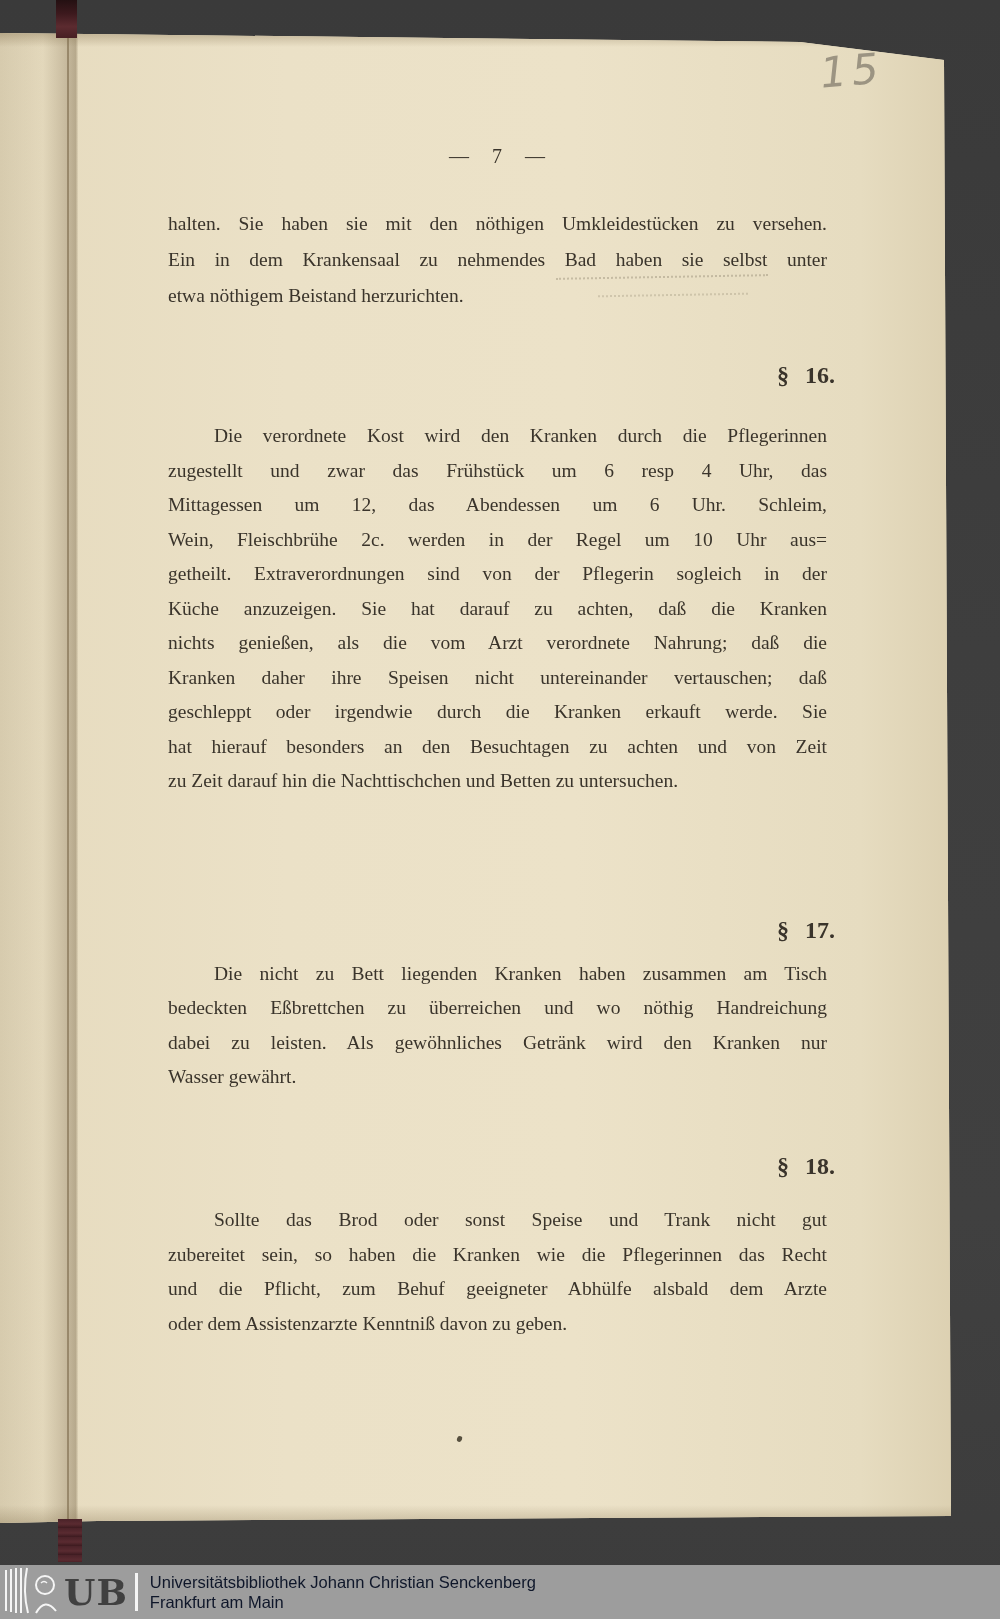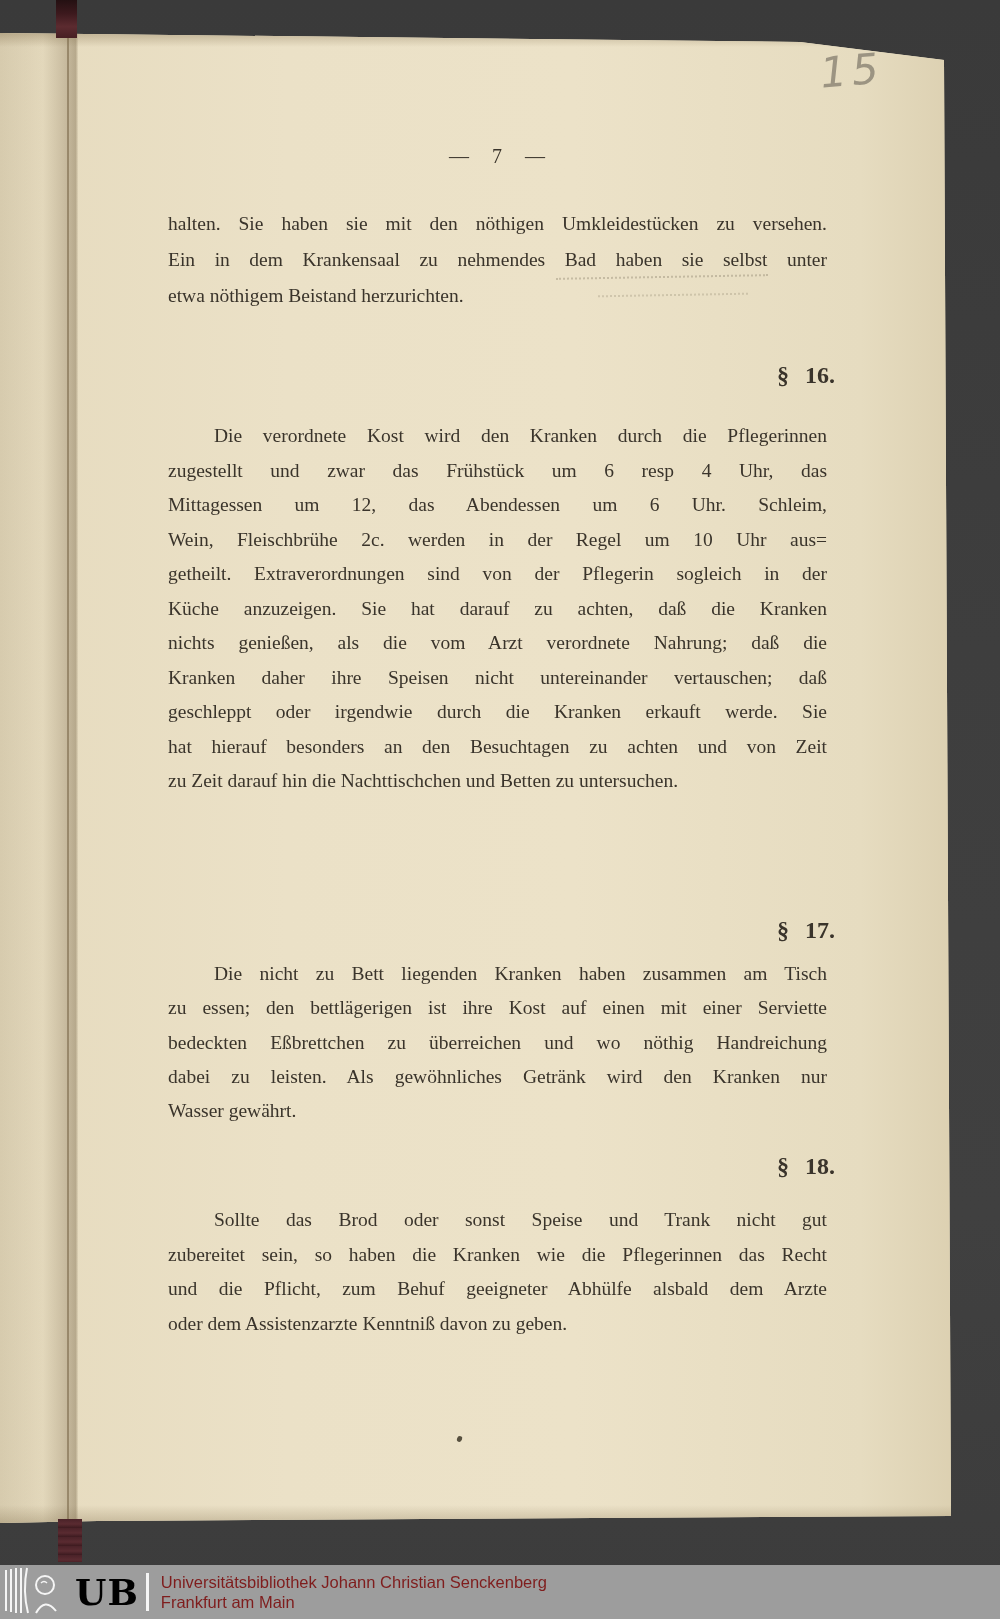--- a/index.html
+++ b/index.html
@@ -99,28 +99,28 @@
 
   
   .footer-bar {
     position:absolute; left:0; top:1565px; width:1000px; height:54px;
     background:#9d9d9d;
     display:flex; align-items:center;
   }
   .logo-mark { margin-left:3px; flex:0 0 auto; }
   .logo-ub {
     font-family:"DejaVu Serif", serif; font-weight:bold;
-    font-size:36px; line-height:36px; color:#000000; letter-spacing:1px;
-    margin-left:12px;
+    font-size:36px; line-height:36px; color:#404040; letter-spacing:1px;
+    margin-left:1px;
   }
   .logo-divider {
     width:3px; height:38px; background:#f5f5f5; margin:0 12px 0 7px; flex:0 0 auto;
   }
   .institution {
-    font-family:"Liberation Sans", sans-serif; color:#7f1d1d;
+    font-family:"Liberation Sans", sans-serif; color:#0f172a;
     font-size:16.5px; line-height:20px;
   }
 </style>
 </head>
 <body>
 
 <div class="stage">
 
   <div class="scan-bg"></div>
 
@@ -159,21 +159,20 @@
       <div class="line">nichts genießen, als die vom Arzt verordnete Nahrung; daß die</div>
       <div class="line">Kranken daher ihre Speisen nicht untereinander vertauschen; daß</div>
       <div class="line">geschleppt oder irgendwie durch die Kranken erkauft werde. Sie</div>
       <div class="line">hat hierauf besonders an den Besuchtagen zu achten und von Zeit</div>
       <div class="line">zu Zeit darauf hin die Nachttischchen und Betten zu untersuchen.</div>
     </div>
 
   <div class="sec-heading sec-heading--17 ink">§ 17.</div>
   <div class="para para--s17 para--indent ink">
       <div class="line">Die nicht zu Bett liegenden Kranken haben zusammen am Tisch</div>
-      <div class="line">zu essen; den bettlägerigen ist ihre Kost auf einen mit einer Serviette</div>
       <div class="line">bedeckten Eßbrettchen zu überreichen und wo nöthig Handreichung</div>
       <div class="line">dabei zu leisten. Als gewöhnliches Getränk wird den Kranken nur</div>
       <div class="line">Wasser gewährt.</div>
     </div>
 
   <div class="sec-heading sec-heading--18 ink">§ 18.</div>
   <div class="para para--s18 para--indent ink">
       <div class="line">Sollte das Brod oder sonst Speise und Trank nicht gut</div>
       <div class="line">zubereitet sein, so haben die Kranken wie die Pflegerinnen das Recht</div>
       <div class="line">und die Pflicht, zum Behuf geeigneter Abhülfe alsbald dem Arzte</div>

